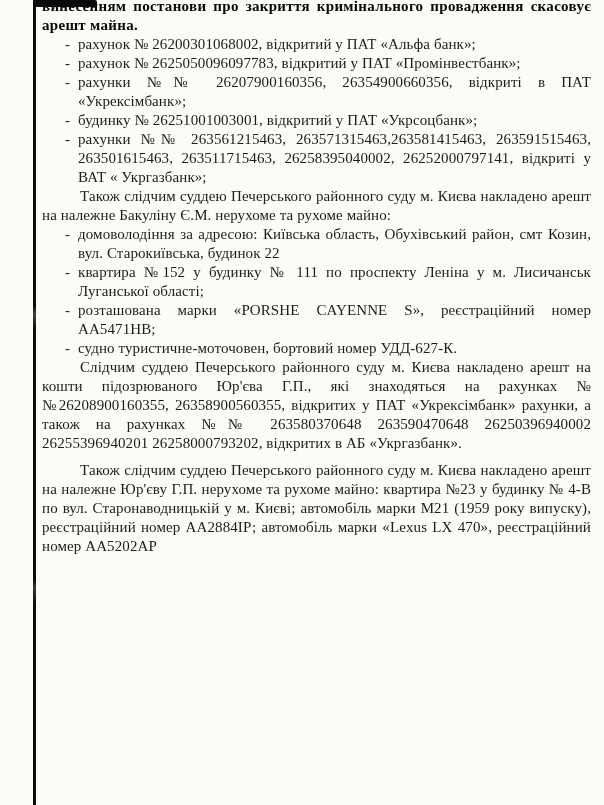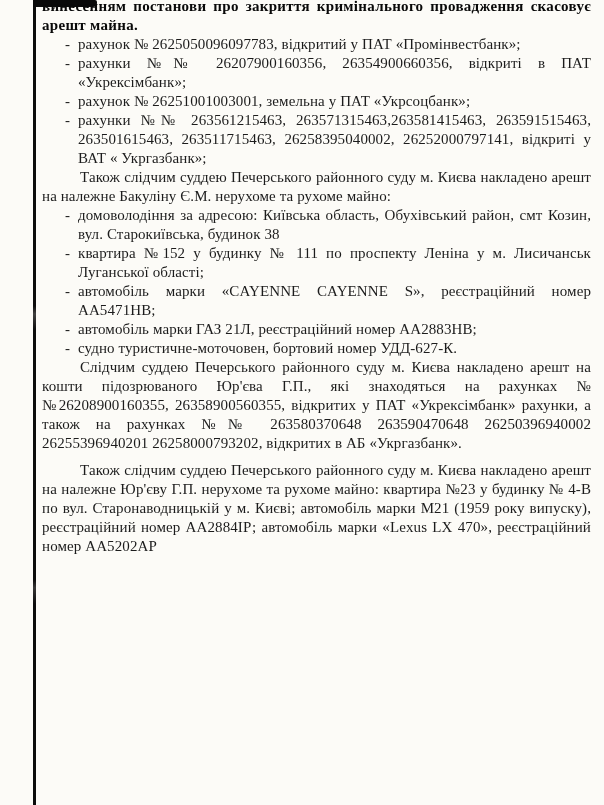--- a/index.html
+++ b/index.html
@@ -73,33 +73,33 @@
 
   <div class="artifact-vline"></div>
   <div class="artifact-smudge"></div>
 
   <div class="content">
 
     <p class="frag">винесенням постанови про закриття кримінального провадження скасовує арешт майна.</p>
 
 
     <ul class="dash-list">
+        <li class="dash-item">рахунок № 26200301068002, відкритий у ПАТ «Альфа банк»;</li>
         <li class="dash-item">рахунок № 2625050096097783, відкритий у ПАТ «Промінвестбанк»;</li>
         <li class="dash-item">рахунки №№ 26207900160356, 26354900660356, відкриті в ПАТ «Укрексімбанк»;</li>
-        <li class="dash-item">рахунок № 26251001003001, земельна у ПАТ «Укрсоцбанк»;</li>
+        <li class="dash-item">будинку № 26251001003001, відкритий у ПАТ «Укрсоцбанк»;</li>
         <li class="dash-item">рахунки №№ 263561215463, 263571315463,263581415463, 263591515463, 263501615463, 263511715463, 26258395040002, 26252000797141, відкриті у ВАТ « Укргазбанк»;</li>
       </ul>
 
     <p class="para">Також слідчим суддею Печерського районного суду м. Києва накладено арешт на належне Бакуліну Є.М. нерухоме та рухоме майно:</p>
 
     <ul class="dash-list">
-        <li class="dash-item">домоволодіння за адресою: Київська область, Обухівський район, смт Козин, вул. Старокиївська, будинок 38</li>
+        <li class="dash-item">домоволодіння за адресою: Київська область, Обухівський район, смт Козин, вул. Старокиївська, будинок 22</li>
         <li class="dash-item">квартира №152 у будинку № 111 по проспекту Леніна у м. Лисичанськ Луганської області;</li>
-        <li class="dash-item">автомобіль марки «CAYENNE CAYENNE S», реєстраційний номер АА5471НВ;</li>
-        <li class="dash-item">автомобіль марки ГАЗ 21Л, реєстраційний номер АА2883НВ;</li>
+        <li class="dash-item">розташована марки «PORSHE CAYENNE S», реєстраційний номер АА5471НВ;</li>
         <li class="dash-item">судно туристичне-моточовен, бортовий номер УДД-627-К.</li>
       </ul>
 
     <p class="para">Слідчим суддею Печерського районного суду м. Києва накладено арешт на кошти підозрюваного Юр'єва Г.П., які знаходяться на рахунках №№26208900160355, 26358900560355, відкритих у ПАТ «Укрексімбанк» рахунки, а також на рахунках №№ 263580370648 263590470648 26250396940002 26255396940201 26258000793202, відкритих в АБ «Укргазбанк».</p>
 
     <p class="para gap-top">Також слідчим суддею Печерського районного суду м. Києва накладено арешт на належне Юр'єву Г.П. нерухоме та рухоме майно: квартира №23 у будинку № 4-В по вул. Старонаводницькій у м. Києві; автомобіль марки М21 (1959 року випуску), реєстраційний номер АА2884ІР; автомобіль марки «Lexus LX 470», реєстраційний номер АА5202АР</p>
 
   </div>
 </div>
 

